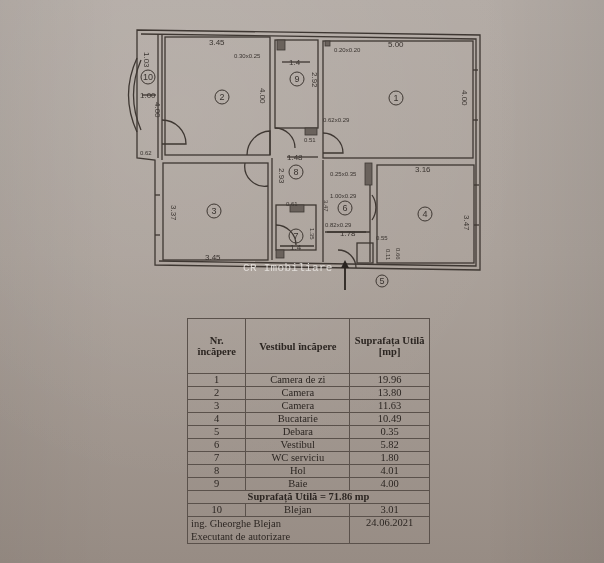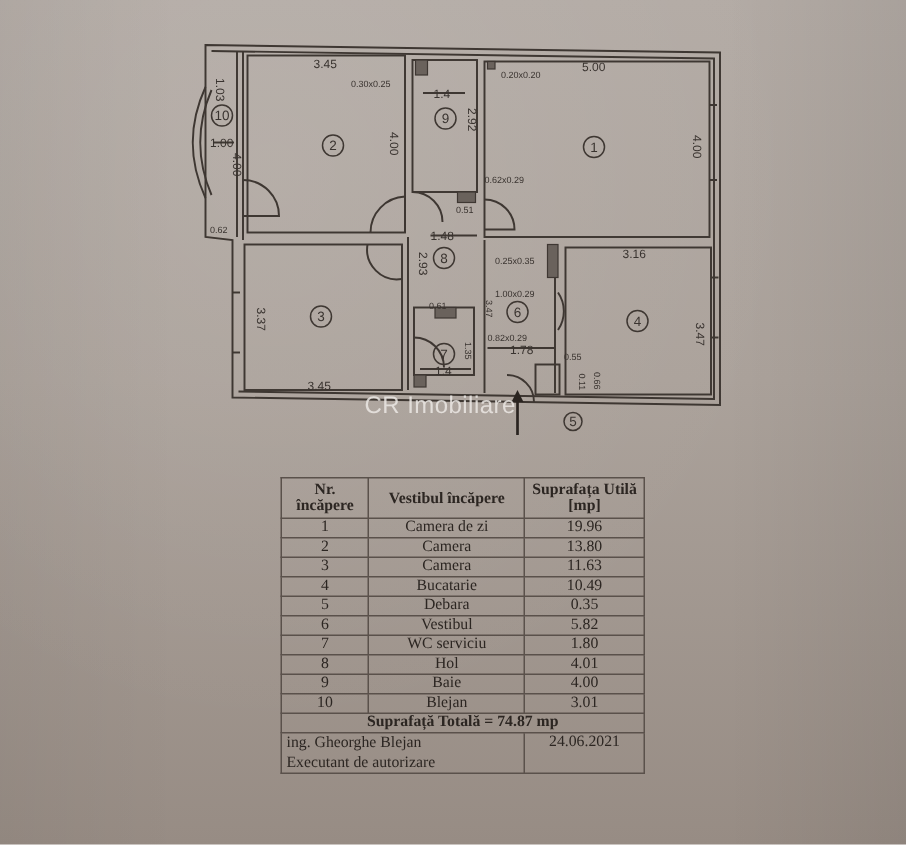--- a/index.html
+++ b/index.html
@@ -14,32 +14,32 @@
                   linear-gradient(90deg, rgba(0,0,0,0.04), rgba(0,0,0,0) 20%, rgba(0,0,0,0) 80%, rgba(0,0,0,0.06));
       pointer-events: none;
     }
     #plan { position: absolute; left: 0; top: 0; width: 604px; height: 300px; }
     #plan text { font-family: "Liberation Sans", sans-serif; fill: #3a3430; }
     .dim { font-size: 8px; }
     .small { font-size: 6px; }
     .num { font-size: 9px; }
     .watermark {
       position: absolute; left: 243px; top: 262px;
-      font-family: Liberation Sans, sans-serif; font-size: 16px;
+      font-family: Liberation Mono, monospace; font-size: 11px;
       color: rgba(235,232,228,0.85); letter-spacing: 0.3px;
     }
     table.rooms {
       position: absolute; left: 187px; top: 318px; width: 243px;
       border-collapse: collapse; color: #2c2622; font-size: 10.5px;
       font-family: "Liberation Serif", serif;
     }
     table.rooms td, table.rooms th {
       border: 1.2px solid #5a514b; padding: 0 3px; height: 12px; line-height: 12px; text-align: center;
     }
-    table.rooms th { font-weight: bold; line-height: 11px; padding: 2px 3px; }
+    table.rooms th { font-weight: bold; line-height: 11px; padding: 16px 3px; }
     table.rooms .sum { font-weight: bold; }
     table.rooms .left { text-align: left; }
     .col1 { width: 52px; } .col2 { width: 100px; } .col3 { width: 74px; }
   </style>
 </head>
 <body>
 
 <div class="paper-shade"></div>
 
 <svg id="plan" viewBox="0 0 604 300" xmlns="http://www.w3.org/2000/svg">
@@ -217,26 +217,26 @@
         <td>8</td>
         <td>Hol</td>
         <td>4.01</td>
       </tr>
   <tr>
         <td>9</td>
         <td>Baie</td>
         <td>4.00</td>
       </tr>
   <tr>
+        <td colspan="3" class="sum">Suprafață Utilă = 71.86 mp</td>
+      </tr>
+  <tr>
         <td>10</td>
         <td>Blejan</td>
         <td>3.01</td>
-      </tr>
-  <tr>
-        <td colspan="3" class="sum">Suprafață Totală = 74.87 mp</td>
       </tr>
   <tr>
     <td colspan="2" class="left" style="line-height:13px;vertical-align:top;">
       <div>ing. Gheorghe Blejan</div>
       <div>Executant de autorizare</div>
     </td>
     <td style="vertical-align:top;text-align:center;">24.06.2021</td>
   </tr>
 </tbody>
   </table>

